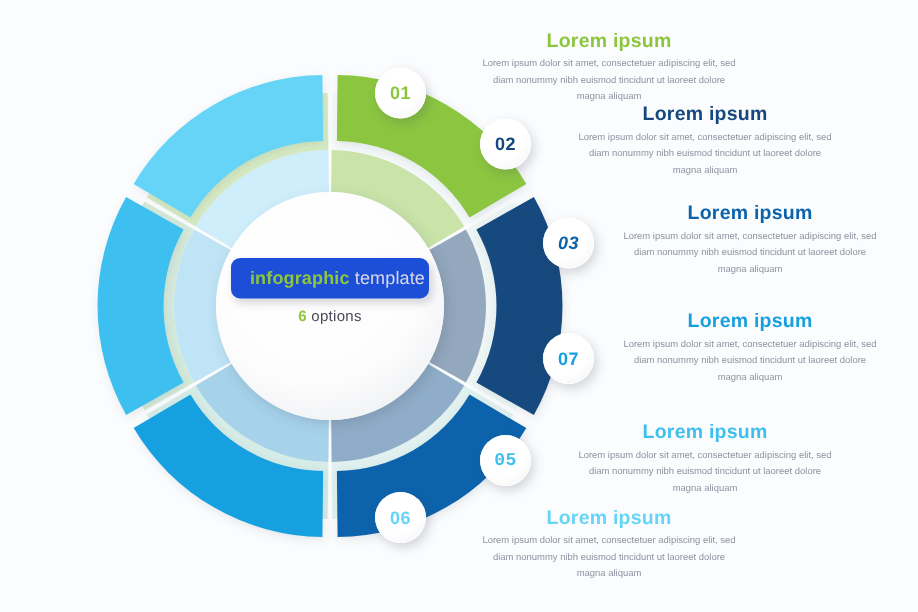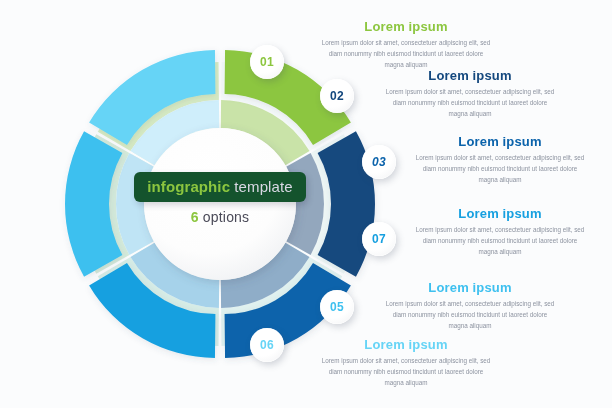--- a/index.html
+++ b/index.html
@@ -39,39 +39,39 @@
   #center-group {
     position: absolute;
     left: 130px;
     top: 172px;
     width: 180px;
     text-align: center;
     pointer-events: none;
   }
   #center-badge {
     display: inline-block;
-    background: #14532d;
+    background: #1d4ed8;
     border-radius: 6px;
-    padding: 6px 13px 7px 13px;
-    font-size: 15px;
+    padding: 6px 3px 7px 13px;
+    font-size: 12px;
     letter-spacing: .1px;
     white-space: nowrap;
     box-shadow: 2px 3px 6px rgba(40,40,70,.20);
   }
   #center-badge .hl {
     color: #8cc63f;
     font-weight: bold;
   }
   #center-badge .sub {
     color: #d9d8e4;
     font-weight: normal;
   }
   #center-sub {
     margin-top: 7px;
-    font-size: 14px;
+    font-size: 10px;
     color: #4a4a58;
     letter-spacing: .2px;
   }
   #center-sub .num {
     color: #8cc63f;
     font-weight: bold;
   }
 
   
   .num-badge {
@@ -175,21 +175,21 @@
     <div id="center-sub">
       <span class="num">6</span><span> options</span>
     </div>
   </div>
 
   <div id="badges">
       <div class="num-badge" style="left: 250px; top: 45px; color: rgb(140, 198, 63);">01</div>
       <div class="num-badge" style="left: 320px; top: 79px; color: rgb(20, 72, 126);">02</div>
       <div class="num-badge" style="left: 362px; top: 145px; color: rgb(11, 99, 171); font-style: italic;">03</div>
       <div class="num-badge" style="left: 362px; top: 222px; color: rgb(23, 160, 224);">07</div>
-      <div class="num-badge" style="left: 320px; top: 290px; color: rgb(62, 192, 239);">05</div>
+      <div class="num-badge" style="left: 320px; top: 290px; color: rgb(62, 192, 239); font-family: Liberation Mono, monospace;">05</div>
       <div class="num-badge" style="left: 250px; top: 328px; color: rgb(102, 212, 246);">06</div>
     </div>
   <div id="blocks">
       <div class="text-block" style="left: 320px; top: 19px;">
         <p class="tb-title" style="color: rgb(140, 198, 63);">Lorem ipsum</p>
         <p class="tb-body">Lorem ipsum dolor sit amet, consectetuer adipiscing elit, sed diam nonummy nibh euismod tincidunt ut laoreet dolore magna aliquam</p>
       </div>
       <div class="text-block" style="left: 384px; top: 68px;">
         <p class="tb-title" style="color: rgb(20, 72, 126);">Lorem ipsum</p>
         <p class="tb-body">Lorem ipsum dolor sit amet, consectetuer adipiscing elit, sed diam nonummy nibh euismod tincidunt ut laoreet dolore magna aliquam</p>

